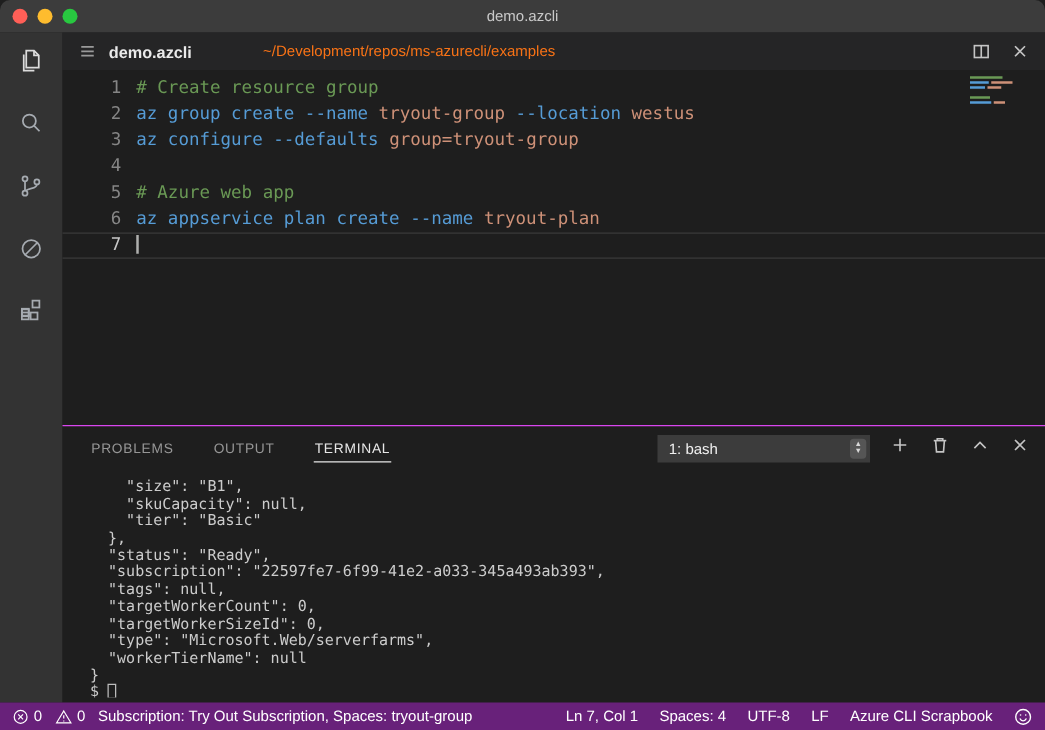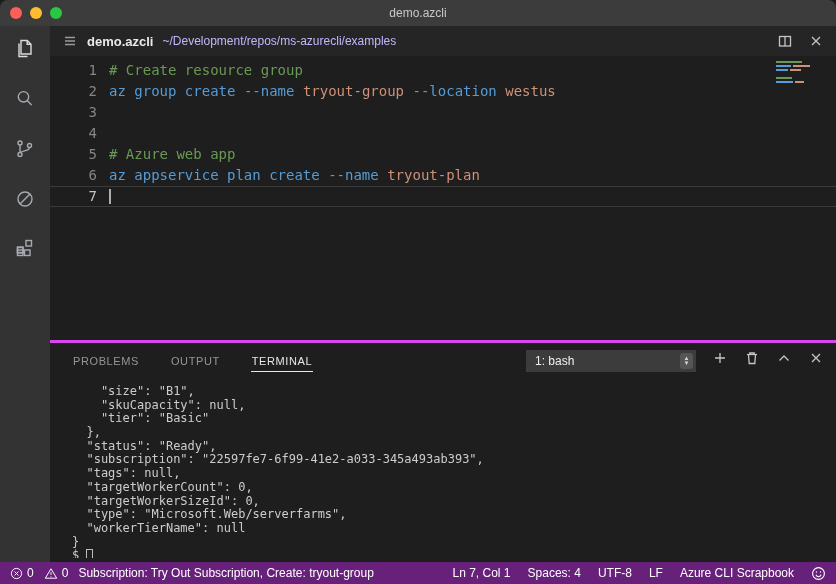--- a/index.html
+++ b/index.html
@@ -20,21 +20,21 @@
   .ab-item { width:50px; height:50px; display:flex; align-items:center; justify-content:center;
              color:#a6abb1; cursor:pointer; }
   .ab-item.active { color:#dcdcdc; }
   .ab-item svg { stroke:currentColor; fill:none; stroke-width:1.4; }
 
   
   .editorheader { position:absolute; left:50px; right:0; top:26px; height:30px; background:#252526;
                   display:flex; align-items:center; padding:0 12px; gap:9px; }
   .hamburger { color:#9a9a9a; display:flex; }
   .file-name { color:#eaeaea; font-weight:bold; font-size:13px; }
-  .file-path { color:#c4b5fd; font-size:12px; }
+  .file-path { color:#f97316; font-size:12px;margin-left:48px; }
   .header-actions { margin-left:auto; display:flex; gap:15px; color:#c5c5c5; }
   .hdr-icon { cursor:pointer; display:flex; align-items:center; }
   .hdr-icon svg { stroke:currentColor; fill:none; stroke-width:1.3; }
 
   
   .editor { position:absolute; left:50px; right:0; top:56px; height:284px; background:#1e1e1e;
             font-family:"DejaVu Sans Mono","Liberation Mono",monospace; font-size:14px; padding-top:4px; }
   .code-line { display:flex; height:21px; line-height:21px; }
   .code-line.current { border-top:1px solid #3a3a3a; border-bottom:1px solid #3a3a3a; line-height:19px; }
   .gutter { width:47px; flex:none; text-align:right; color:#858585; }
@@ -45,21 +45,21 @@
   .cursor { display:inline-block; width:2px; height:15px; background:#aeafad; vertical-align:-3px; }
 
   
   .minimap { position:absolute; top:5px; right:14px; width:46px; }
   .mm-row { display:flex; gap:2px; margin-bottom:2px; height:2px; }
   .mm { height:2px; }
   .mm-g{background:#6a9955}.mm-b{background:#569cd6}.mm-r{background:#ce9178}
 
   
   .panel { position:absolute; left:50px; right:0; top:340px; bottom:22px; background:#1e1e1e;
-           border-top:3px solid #d946ef; }
+           border-top:1px solid #d946ef; }
   .panel-tabs { display:flex; gap:30px; padding-left:22px; height:36px; align-items:center; }
   .ptab { background:none; border:none; color:#969696; font-size:11px; letter-spacing:0.6px;
           font-family:"Liberation Sans",sans-serif; cursor:pointer; padding:4px 1px; }
   .ptab.active { color:#e7e7e7; border-bottom:1px solid #e7e7e7; }
   .panel-controls { position:absolute; top:7px; right:12px; display:flex; align-items:flex-start; gap:16px; color:#c5c5c5; }
   .term-select { width:170px; height:22px; background:#3c3c3c; color:#f0f0f0; font-size:12px;
                  display:flex; align-items:center; padding-left:9px; position:relative; cursor:pointer; }
   .stepper { position:absolute; right:3px; top:3px; width:13px; height:16px; background:#555555;
              border-radius:3px; display:flex; flex-direction:column; align-items:center; justify-content:center;
              color:#d8d8d8; font-size:6px; line-height:5px; }
@@ -172,20 +172,21 @@
       <div class="code-line">
         <span class="gutter">1</span>
         <span class="code"><span class="tok-comment"># Create resource group</span></span>
       </div>
       <div class="code-line">
         <span class="gutter">2</span>
         <span class="code"><span class="tok-cmd">az group create</span><span class="tok-plain"> </span><span class="tok-flag">--name</span><span class="tok-plain"> </span><span class="tok-val">tryout-group</span><span class="tok-plain"> </span><span class="tok-flag">--location</span><span class="tok-plain"> </span><span class="tok-val">westus</span></span>
       </div>
       <div class="code-line">
         <span class="gutter">3</span>
+        <span class="code"><span class="tok-cmd">az configure</span><span class="tok-plain"> </span><span class="tok-flag">--defaults</span><span class="tok-plain"> </span><span class="tok-val">group=tryout-group</span></span>
       </div>
       <div class="code-line">
         <span class="gutter">4</span>
         <span class="code"></span>
       </div>
       <div class="code-line">
         <span class="gutter">5</span>
         <span class="code"><span class="tok-comment"># Azure web app</span></span>
       </div>
       <div class="code-line">
@@ -271,21 +272,21 @@
     <span>0</span>
     <span class="sb-ico" style="margin-left:6px">
       <svg width="14" height="13" viewBox="0 0 16 16">
           <path d="M8 2.2L15 13.8H1z"></path>
           <path d="M8 6.5v3.2"></path>
           <path d="M8 11.6v1"></path>
         </svg>
     </span>
     <span>0</span>
   </div>
-  <span class="sb-msg">Subscription: Try Out Subscription, Create: tryout-group</span>
+  <span class="sb-msg">Subscription: Try Out Subscription, Spaces: tryout-group</span>
   <div class="sb-right">
     <span id="sb-right-items" style="display:flex;gap:17px;align-items:center">
         <span class="sb-item">Ln 7, Col 1</span>
         <span class="sb-item">Spaces: 4</span>
         <span class="sb-item">UTF-8</span>
         <span class="sb-item">LF</span>
         <span class="sb-item">Azure CLI Scrapbook</span>
       </span>
     <span class="sb-ico">
       <svg width="15" height="15" viewBox="0 0 16 16">

